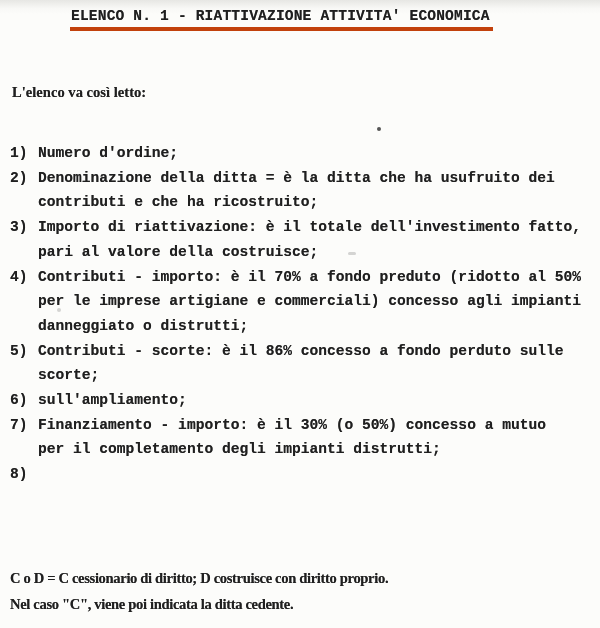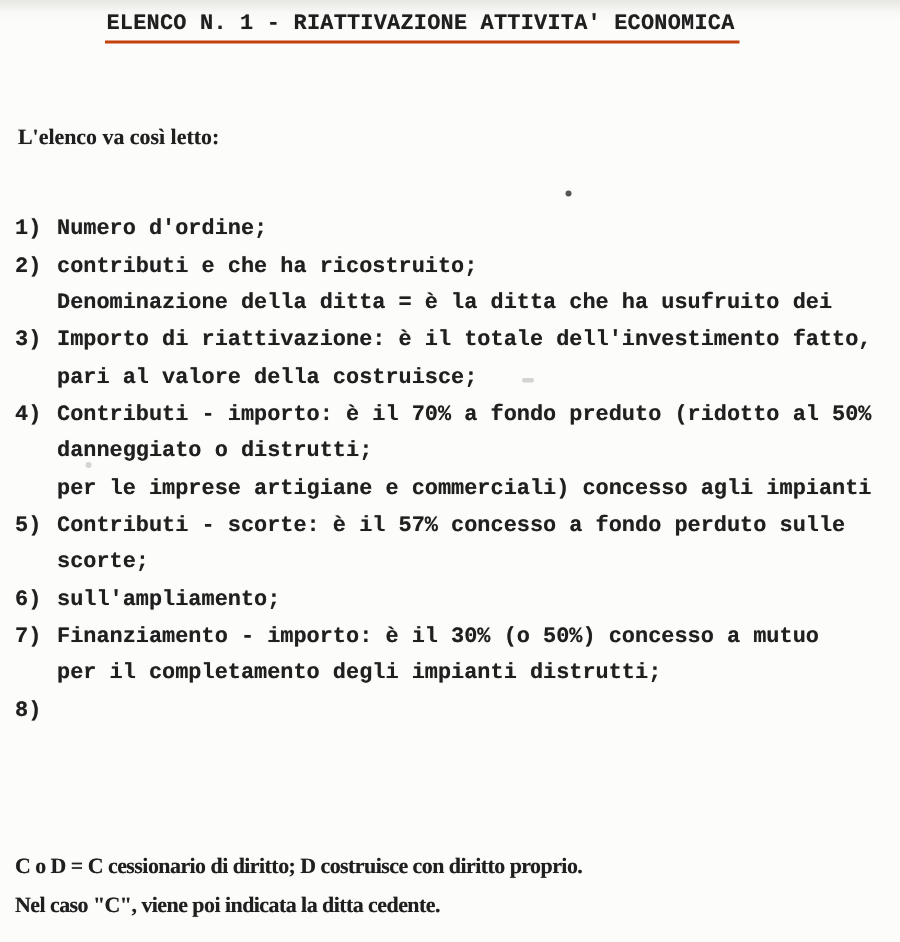--- a/index.html
+++ b/index.html
@@ -28,21 +28,21 @@
   .title-wrap {
     position: absolute;
     left: 70px;
     top: 8px;
     white-space: nowrap;
   }
   .doc-title {
     display: inline-block;
     letter-spacing: 0.15px;
     padding: 0 3px 3px 1px;
-    border-bottom: 2px solid #c2410c;
+    border-bottom: 4px solid #c2410c;
   }
   .intro {
     position: absolute;
     left: 12px;
     top: 84px;
     white-space: nowrap;
     font-family: Liberation Serif, serif;
   }
   .list {
     position: absolute;
@@ -103,46 +103,46 @@
     <div class="item">
       <span class="num">1)</span>
       <div class="itext">
         <div class="line">Numero d'ordine;</div>
       </div>
     </div>
 
     <div class="item">
       <span class="num">2)</span>
       <div class="itext">
+        <div class="line">Denominazione della ditta = è la ditta che ha usufruito dei</div>
         <div class="line">contributi e che ha ricostruito;</div>
-        <div class="line">Denominazione della ditta = è la ditta che ha usufruito dei</div>
       </div>
     </div>
 
     <div class="item">
       <span class="num">3)</span>
       <div class="itext">
         <div class="line">Importo di riattivazione: è il totale dell'investimento fatto,</div>
         <div class="line">pari al valore della costruisce;</div>
       </div>
     </div>
 
     <div class="item">
       <span class="num">4)</span>
       <div class="itext">
         <div class="line">Contributi - importo: è il 70% a fondo preduto (ridotto al 50%</div>
+        <div class="line">per le imprese artigiane e commerciali) concesso agli impianti</div>
         <div class="line">danneggiato o distrutti;</div>
-        <div class="line">per le imprese artigiane e commerciali) concesso agli impianti</div>
       </div>
     </div>
 
     <div class="item">
       <span class="num">5)</span>
       <div class="itext">
-        <div class="line">Contributi - scorte: è il 57% concesso a fondo perduto sulle</div>
+        <div class="line">Contributi - scorte: è il 86% concesso a fondo perduto sulle</div>
         <div class="line">scorte;</div>
       </div>
     </div>
 
     <div class="item">
       <span class="num">6)</span>
       <div class="itext">
         <div class="line">sull'ampliamento;</div>
       </div>
     </div>

